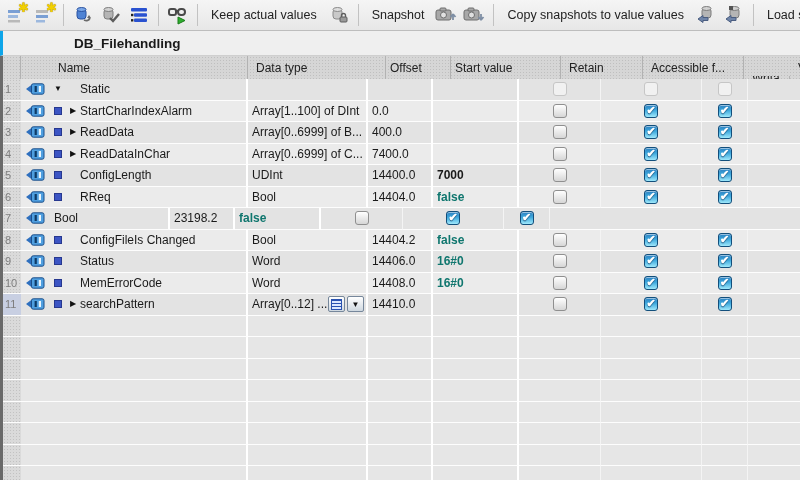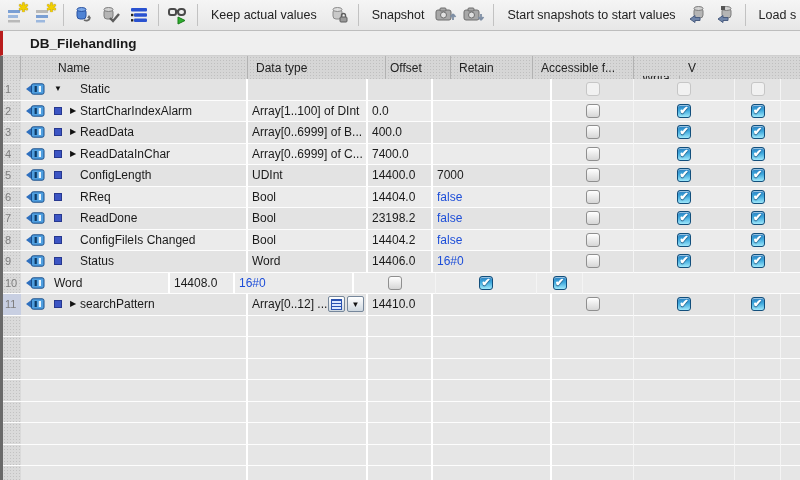--- a/index.html
+++ b/index.html
@@ -19,21 +19,21 @@
     border-radius:2px;flex:0 0 auto;position:relative;
   }
   .tsep{width:1px;height:22px;background:#c2c2c2;margin:0 3px;flex:0 0 auto;}
   .tlabel{font-size:12.5px;color:#222;padding:0 6px;flex:0 0 auto;}
   .star{position:absolute;top:-2px;right:-1px;color:#f2d000;font-size:13px;
     text-shadow:0 0 1px #806000;line-height:1;}
   
   .titlebar{
     height:25px;display:flex;align-items:center;
     background:#efefef;border-bottom:1px solid #cfcfcf;
-    border-left:3px solid #b91c1c;box-sizing:border-box;
+    border-left:3px solid #0ea5e9;box-sizing:border-box;padding-left:44px;
   }
   .titlebar .t{font-size:13.5px;font-weight:bold;color:#1a1a1a;padding-left:27px;}
   
   .grid{border-left:3px solid #6a6a6a;box-sizing:border-box;}
   .hdr{display:flex;height:23px;
     background:#d6d6d6;
     background-image:radial-gradient(#bfbfbf 0.8px,transparent 0.8px);
     background-size:3px 3px;
   }
   .hcell{box-sizing:border-box;border-right:1px solid #b2b2b2;
@@ -49,21 +49,21 @@
   .c-num{width:18px;flex:0 0 auto;
     background:#dadada !important;
     background-image:radial-gradient(#c2c2c2 0.8px,transparent 0.8px) !important;
     background-size:3px 3px !important;
     color:#7d7d7d;font-size:11px;padding-left:2px;}
   .c-num.sel{background:#c8cfe2 !important;background-image:none !important;}
   .c-icon{width:29px;flex:0 0 auto;justify-content:center;}
   .c-name{width:198px;flex:0 0 auto;border-right:2px solid #fff;}
   .c-type{width:120px;flex:0 0 auto;border-right:2px solid #fff;padding-left:4px;}
   .c-offset{width:65px;flex:0 0 auto;border-right:2px solid #fff;padding-left:4px;}
-  .c-start{width:119px;flex:0 0 auto;border-right:2px solid #fff;padding-left:4px;}
+  .c-start{width:86px;flex:0 0 auto;border-right:2px solid #fff;padding-left:4px;font-weight:bold;}
   .c-retain{width:82px;flex:0 0 auto;justify-content:center;border-right:1px solid #f4f4f4;}
   .c-access{width:101px;flex:0 0 auto;justify-content:center;border-right:1px solid #f4f4f4;}
   .c-writ{width:46px;flex:0 0 auto;justify-content:center;border-right:1px solid #f4f4f4;}
   .c-v{flex:1;}
   .h-num{width:18px;padding-left:0;} .h-icon{width:29px;padding-left:0;border-right:none;}
   .h-name{width:198px;} .h-type{width:138px;} .h-offset{width:65px;padding-left:4px;}
   .h-start{width:110px;padding-left:4px;} .h-retain{width:82px;}
   .h-access{width:101px;} .h-writ{width:46px;margin-top:20px;} .h-v{flex:1;border-right:none;}
   
   .slot1{width:16px;flex:0 0 auto;display:flex;justify-content:center;align-items:center;}
@@ -82,21 +82,21 @@
   .cb.dis{border:1px solid #c6c6c6;background:#f1f1f1;}
   
   .typebtns{margin-left:auto;display:flex;gap:2px;padding-right:2px;}
   .mini{width:17px;height:16px;border:1px solid #76879b;border-radius:2px;
     background:linear-gradient(180deg,#ffffff,#cfd8e0);
     display:flex;align-items:center;justify-content:center;box-sizing:border-box;}
   .mini .caret{font-size:8px;color:#111;}
   .tblglyph{width:9px;height:9px;border:1px solid #2a52b0;background:
     linear-gradient(#2a52b0 1.5px,transparent 1.5px);
     background-size:100% 3px;background-color:#dce8ff;}
-  .muted{color:#1d4ed8;}
+  .muted{color:#0f766e;}
   svg{display:block;}
 </style>
 </head>
 <body>
 
 <div class="toolbar">
   <div class="tbtn">
     <svg width="18" height="16" viewBox="0 0 18 16">
       <rect x="1" y="3" width="12" height="3" fill="#7a9fd4"></rect>
       <rect x="1" y="8" width="10" height="3" fill="#9cb8de"></rect>
@@ -168,21 +168,21 @@
   </div>
   <div class="tbtn">
     <svg width="22" height="18" viewBox="0 0 22 18">
       <rect x="1" y="4" width="15" height="10" rx="2" fill="#a8a8a8" stroke="#6e6e6e"></rect>
       <rect x="5" y="2" width="6" height="3" rx="1" fill="#a8a8a8" stroke="#6e6e6e"></rect>
       <circle cx="8.5" cy="9" r="3" fill="#e0e0e0" stroke="#6e6e6e"></circle>
       <path d="M18 8 v6 M18 14 l-2.5 -3 M18 14 l2.5 -3" stroke="#7e8ea4" stroke-width="1.8" fill="none"></path>
     </svg>
   </div>
   <div class="tsep"></div>
-  <span class="tlabel">Start snapshots to start values</span>
+  <span class="tlabel">Copy snapshots to value values</span>
   <div class="tbtn">
     <svg width="20" height="20" viewBox="0 0 20 20">
       <rect x="6" y="3" width="9" height="10" rx="3" fill="#b5b5b5" stroke="#7d7d7d"></rect>
       <ellipse cx="10.5" cy="3.5" rx="4.5" ry="2" fill="#d2d2d2" stroke="#7d7d7d"></ellipse>
       <path d="M2 14 l5 -3.5 v2 h5 v3 h-5 v2 z" fill="#6f84a8" stroke="#4a5d80"></path>
     </svg>
   </div>
   <div class="tbtn">
     <svg width="20" height="20" viewBox="0 0 20 20">
       <rect x="6" y="3" width="9" height="10" rx="3" fill="#b5b5b5" stroke="#7d7d7d"></rect>
@@ -199,20 +199,21 @@
   <span class="t">DB_Filehandling</span>
 </div>
 
 <div class="grid">
   <div class="hdr">
     <div class="hcell h-num"></div>
     <div class="hcell h-icon"></div>
     <div class="hcell h-name">Name</div>
     <div class="hcell h-type">Data type</div>
     <div class="hcell h-offset">Offset</div>
+    <div class="hcell h-start">Start value</div>
     <div class="hcell h-retain">Retain</div>
     <div class="hcell h-access">Accessible f...</div>
     <div class="hcell h-writ">Writa...</div>
     <div class="hcell h-v">V</div>
   </div>
   <div id="grid-body">
   <div class="row odd">
     <div class="cell c-num">1</div>
     <div class="cell c-icon">
       <svg width="19" height="12" viewBox="0 0 19 12">
@@ -431,27 +432,20 @@
   <div class="row odd">
     <div class="cell c-num">7</div>
     <div class="cell c-icon">
       <svg width="19" height="12" viewBox="0 0 19 12">
         <polygon points="0,6 6,1.5 6,10.5" fill="#2e6fbe"></polygon>
         <rect x="5.5" y="0.8" width="12.5" height="10.4" rx="1.8" fill="#4f9fe0" stroke="#1c4f8a"></rect>
         <rect x="8.6" y="3" width="2.2" height="6" fill="#0d3a66"></rect>
         <rect x="12.8" y="3" width="2.2" height="6" fill="#e8f4fc"></rect>
       </svg>
     </div>
-    <div class="cell c-name">
-      <span class="slot1">
-            <span class="bullet"></span>
-          </span>
-      <span class="slot2"></span>
-      <span class="nm">ReadDone</span>
-    </div>
     <div class="cell c-type">
       <span class="ty">Bool</span>
 
     </div>
     <div class="cell c-offset">23198.2</div>
     <div class="cell c-start muted">false</div>
     <div class="cell c-retain">
           <span class="cb"></span>
         </div>
     <div class="cell c-access">
@@ -535,20 +529,27 @@
 
   <div class="row even">
     <div class="cell c-num">10</div>
     <div class="cell c-icon">
       <svg width="19" height="12" viewBox="0 0 19 12">
         <polygon points="0,6 6,1.5 6,10.5" fill="#2e6fbe"></polygon>
         <rect x="5.5" y="0.8" width="12.5" height="10.4" rx="1.8" fill="#4f9fe0" stroke="#1c4f8a"></rect>
         <rect x="8.6" y="3" width="2.2" height="6" fill="#0d3a66"></rect>
         <rect x="12.8" y="3" width="2.2" height="6" fill="#e8f4fc"></rect>
       </svg>
+    </div>
+    <div class="cell c-name">
+      <span class="slot1">
+            <span class="bullet"></span>
+          </span>
+      <span class="slot2"></span>
+      <span class="nm">MemErrorCode</span>
     </div>
     <div class="cell c-type">
       <span class="ty">Word</span>
 
     </div>
     <div class="cell c-offset">14408.0</div>
     <div class="cell c-start muted">16#0</div>
     <div class="cell c-retain">
           <span class="cb"></span>
         </div>

